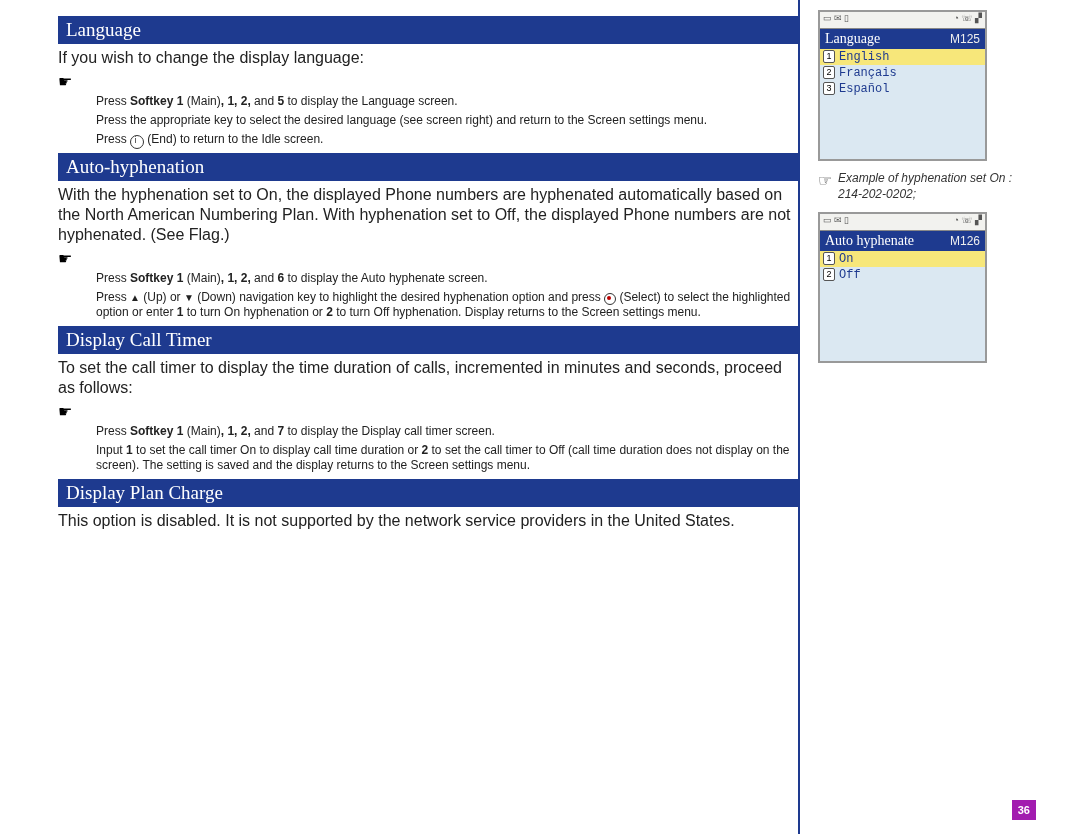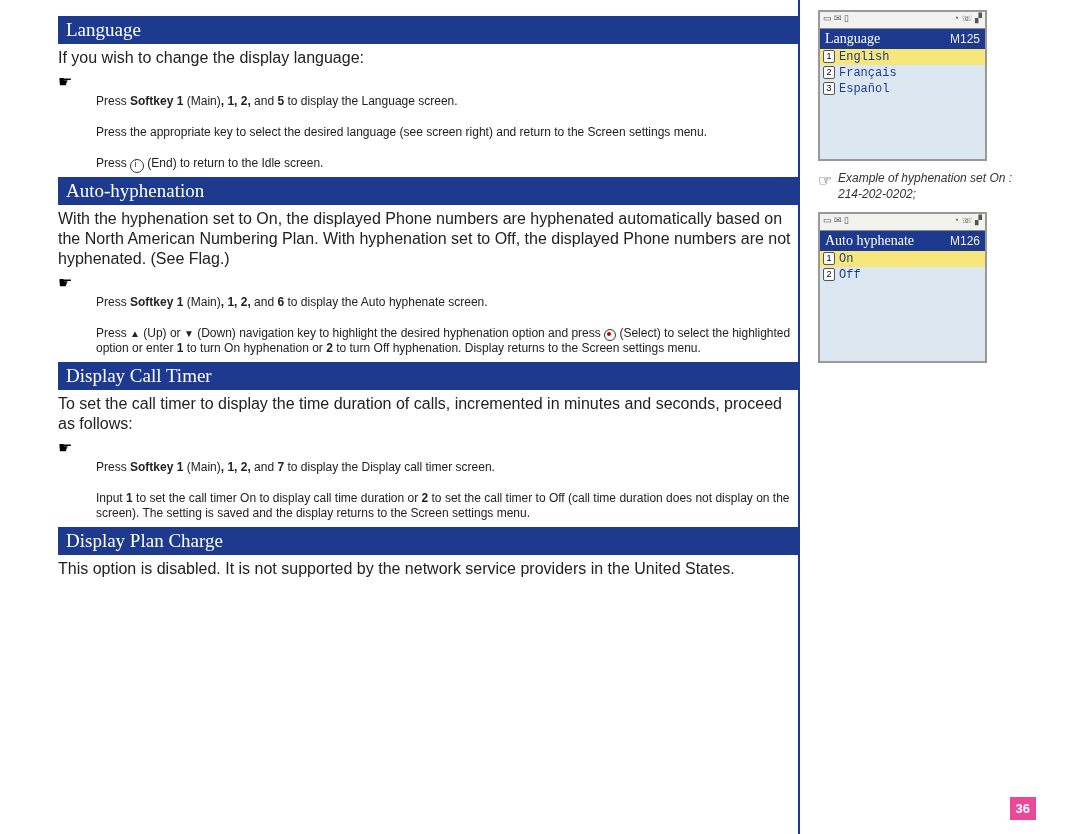--- a/index.html
+++ b/index.html
@@ -56,21 +56,21 @@
     color: #222;
     line-height: 1.25;
     margin-top: 20px;
   }
   .bullet-content b { font-weight: bold; }
   .sub-block {
     margin-left: 38px;
     font-size: 12px;
     color: #222;
     line-height: 1.25;
-    margin-top: 16px;
+    margin-top: 4px;
     margin-bottom: 4px;
   }
   .glyph-up, .glyph-down, .glyph-select, .glyph-end {
     display: inline-block;
     vertical-align: middle;
   }
   .glyph-up::before { content: "▲"; font-size: 10px; }
   .glyph-down::before { content: "▼"; font-size: 10px; }
   .glyph-select {
     width: 10px; height: 10px; border: 1px solid #333; border-radius: 50%;
@@ -151,23 +151,23 @@
     width: 20px;
     flex-shrink: 0;
     font-style: normal;
     font-size: 16px;
   }
 
   .page-number {
     position: absolute;
     bottom: 14px;
     right: 14px;
-    background: #ec4899;
+    background: #a21caf;
     color: #fff;
-    font-size: 13px;
+    font-size: 11px;
     font-weight: bold;
     padding: 4px 6px;
     font-family: Arial, sans-serif;
   }
 </style>
 </head>
 <body>
 
 <div class="left-column">
 

